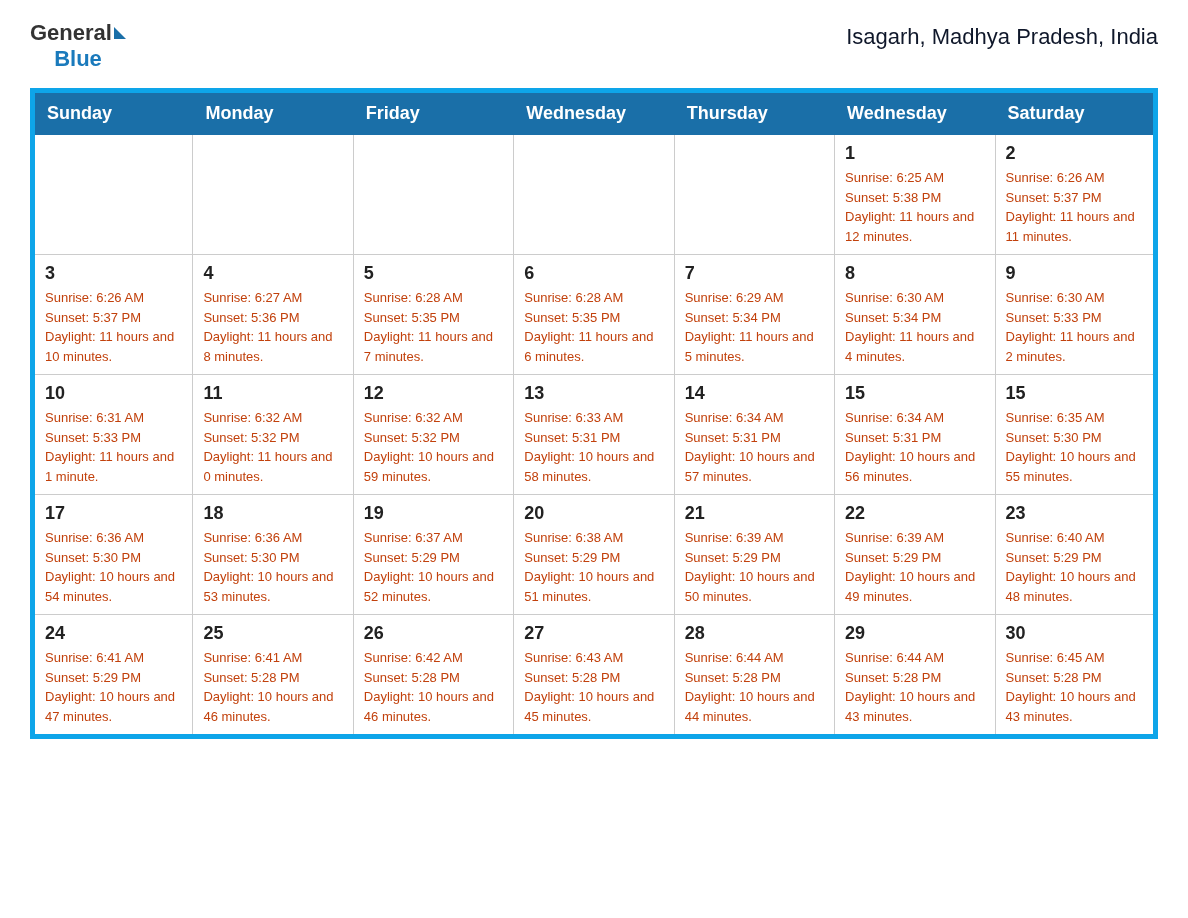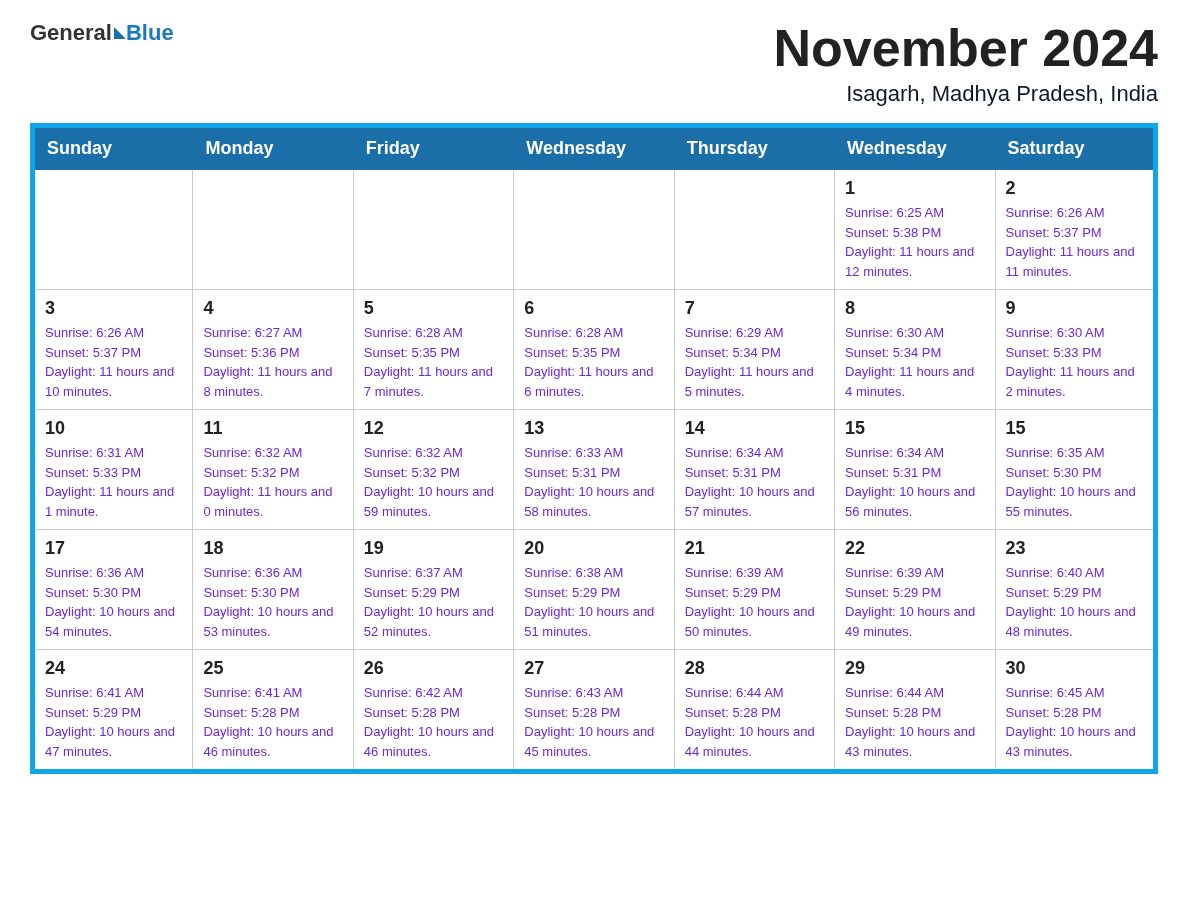--- a/index.html
+++ b/index.html
@@ -11,21 +11,21 @@
       min-height: 918px;
     }
     .header {
       display: flex;
       justify-content: space-between;
       align-items: flex-start;
       margin-bottom: 16px;
     }
     .logo {
       display: flex;
-      flex-direction: row;
+      flex-direction: column;
       align-items: center;
     }
     .logo-text {
       display: flex;
       align-items: center;
       font-size: 22px;
       font-weight: bold;
       color: #333;
     }
     .logo-general {
@@ -83,21 +83,21 @@
       background: #fff;
     }
     .day-num {
       font-size: 18px;
       font-weight: bold;
       color: #222;
       margin-bottom: 4px;
     }
     .day-info {
       font-size: 13px;
-      color: #6d28d9;
+      color: #c2410c;
       line-height: 1.5;
     }
     .empty-cell {
       background: #fff;
     }
     tr:nth-child(even) td {
       background: #f9f9f9;
     }
     tr:nth-child(odd) td {
       background: #fff;
@@ -113,21 +113,20 @@
   <div class="logo">
     <div class="logo-text">
       <span class="logo-general">General</span>
       <span class="logo-triangle"></span>
     </div>
     <div>
       <span class="logo-blue">Blue</span>
     </div>
   </div>
   <div class="title-block">
-    <div class="month-year">November 2024</div>
     <div class="location">Isagarh, Madhya Pradesh, India</div>
   </div>
 </div>
 
 <table class="calendar">
   <thead>
     <tr>
     <th>Sunday</th>
         <th>Monday</th>
         <th>Friday</th>

